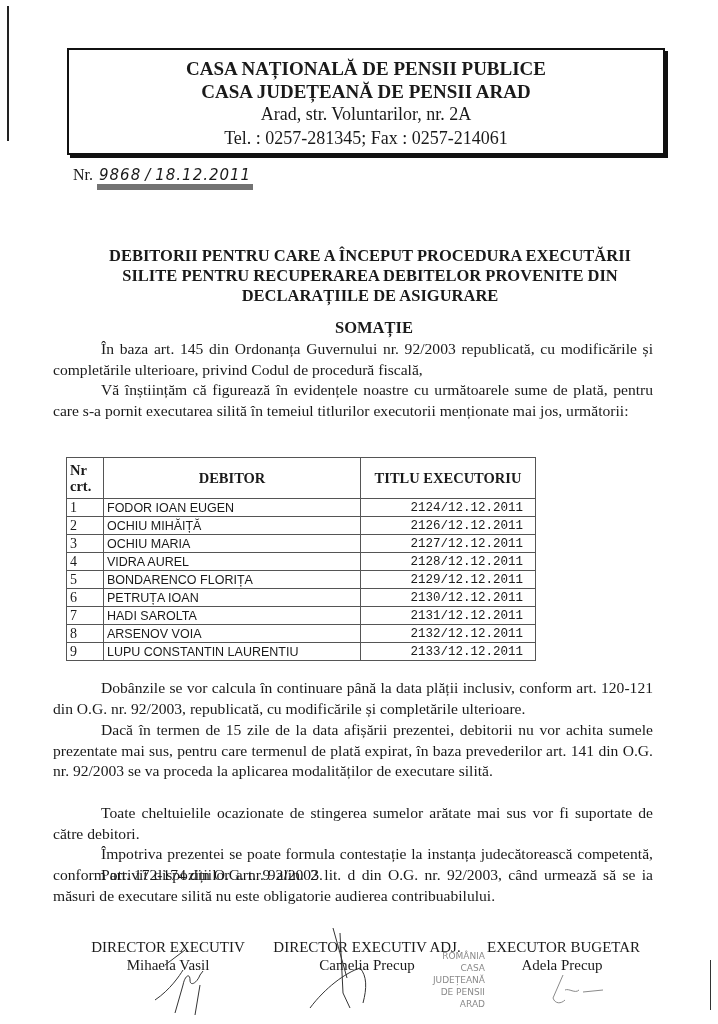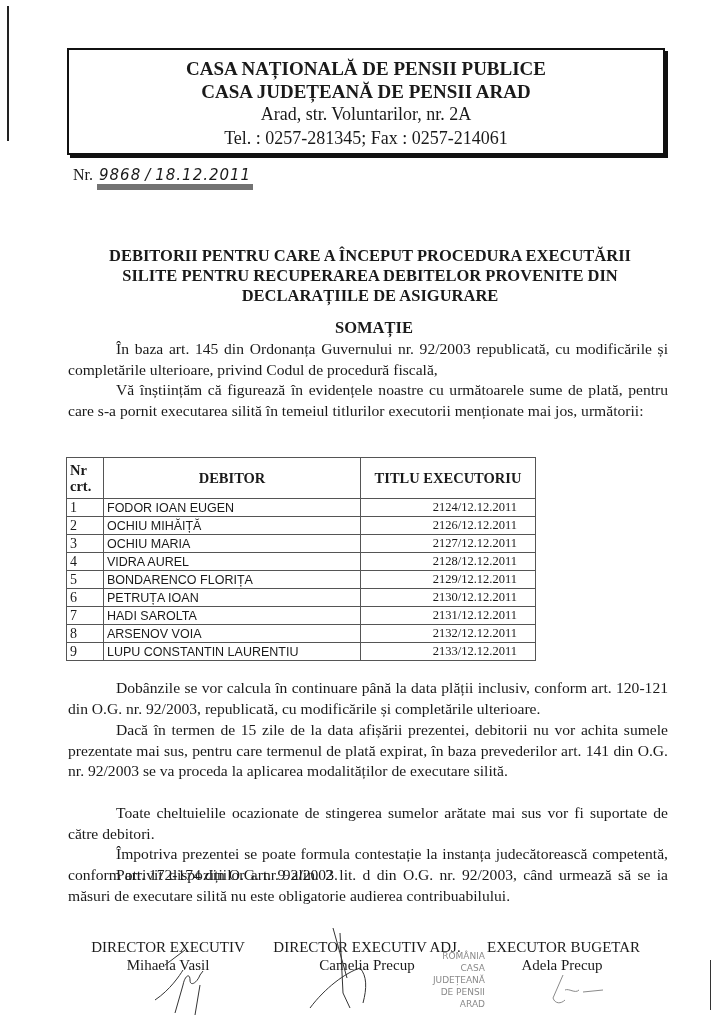--- a/index.html
+++ b/index.html
@@ -26,33 +26,33 @@
   }
 
   .doc-title {
     position: absolute; left: 70px; top: 246px; width: 600px; text-align: center;
     font-weight: bold; font-size: 16.5px; line-height: 20px;
   }
   .somatie { position: absolute; left: 0; top: 318px; width: 718px; text-align: center;
     font-weight: bold; font-size: 16.5px; padding-left: 30px; box-sizing: border-box; }
 
   .para {
-    position: absolute; left: 68px; width: 600px; font-size: 15.6px; line-height: 20.5px;
+    position: absolute; left: 53px; width: 600px; font-size: 15.6px; line-height: 20.5px;
     text-align: justify; text-indent: 48px;
   }
 
   table.debtors {
     position: absolute; left: 66px; top: 457px; width: 470px; border-collapse: collapse;
   }
   table.debtors th, table.debtors td { border: 1px solid #555; padding: 0 3px; height: 17px; }
   table.debtors th { font-weight: bold; font-size: 14.5px; }
   table.debtors th.nr { width: 30px; line-height: 16px; height: 36px; padding: 2px 3px; text-align: left; }
   table.debtors td.nr { font-size: 14px; text-align: left; }
   table.debtors td.name { font-family: "Liberation Sans", sans-serif; font-size: 12.5px; width: 250px; }
-  table.debtors td.title { font-family: Liberation Serif, serif; font-size: 12.5px; text-align: right; padding-right: 18px; }
+  table.debtors td.title { font-family: Liberation Mono, monospace; font-size: 12.5px; text-align: right; padding-right: 12px; }
 
   .sig-block { position: absolute; top: 938px; text-align: center; font-size: 15px; line-height: 18px; }
   .sig-block .role { white-space: nowrap; }
   .signature { position: absolute; }
   .stamp { position: absolute; left: 415px; top: 950px; width: 70px; height: 74px; color: #8a8a8a;
     font-family: "DejaVu Sans", sans-serif; font-size: 9px; line-height: 12px; text-align: right; }
 </style>
 </head>
 <body>
 

